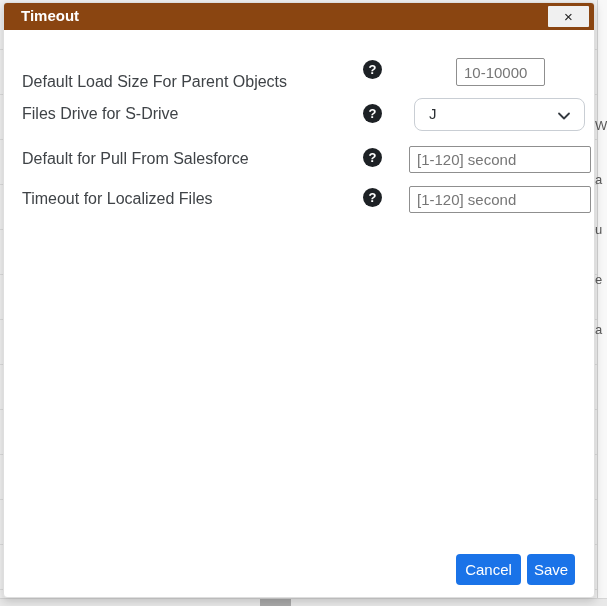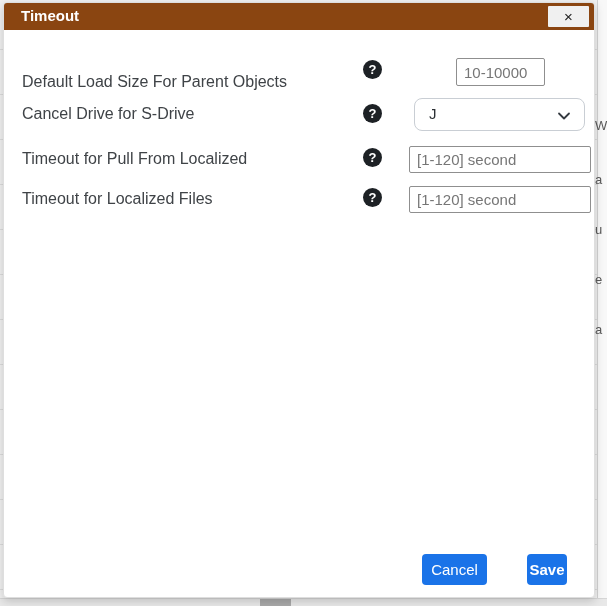--- a/index.html
+++ b/index.html
@@ -80,22 +80,22 @@
   }
   .select-chevron {
     position:absolute; right:12px; top:9px; width:16px; height:16px;
   }
 
   .btn {
     position:absolute; top:551px; height:31px; border:none; border-radius:4px;
     background:#1a73e8; color:#ffffff; font-size:15px; cursor:pointer;
     font-family:"Liberation Sans", sans-serif; text-align:center;
   }
-  .btn-cancel { left:418px; width:65px; }
-  .btn-save   { left:523px; width:40px;font-weight:bold; }
+  .btn-cancel { left:452px; width:65px; }
+  .btn-save   { left:523px; width:48px; }
 </style>
 </head>
 <body>
 
 <div class="page">
 
   <div class="backdrop-right">
     <span class="edge-frag" style="top:118px">W</span>
     <span class="edge-frag" style="top:172px">a</span>
     <span class="edge-frag" style="top:222px">u</span>
@@ -110,30 +110,30 @@
 
     <div class="modal-header">
       <span>Timeout</span>
       <button class="close-btn">×</button>
     </div>
 
     <div class="row-label" style="top:70px">Default Load Size For Parent Objects</div>
     <span class="help-icon" style="top:57px">?</span>
     <input class="text-input input-loadsize" placeholder="10-10000" style="">
 
-    <div class="row-label" style="top:102px">Cancel Drive for S-Drive</div>
+    <div class="row-label" style="top:102px">Files Drive for S-Drive</div>
     <span class="help-icon" style="top:101px">?</span>
     <div class="select-box">
       <span class="select-value">J</span>
       <svg class="select-chevron" viewBox="0 0 16 16">
         <path d="M3 5.5 L8 10.5 L13 5.5" fill="none" stroke="#343a40" stroke-width="1.8" stroke-linecap="round" stroke-linejoin="round"></path>
       </svg>
     </div>
 
-    <div class="row-label" style="top:147px">Timeout for Pull From Localized</div>
+    <div class="row-label" style="top:147px">Default for Pull From Salesforce</div>
     <span class="help-icon" style="top:145px">?</span>
     <input class="text-input input-pull" placeholder="[1-120] second" style="">
 
     <div class="row-label" style="top:187px">Timeout for Localized Files</div>
     <span class="help-icon" style="top:185px">?</span>
     <input class="text-input input-localized" placeholder="[1-120] second" style="">
 
     <button class="btn btn-cancel">Cancel</button>
     <button class="btn btn-save">Save</button>
 

